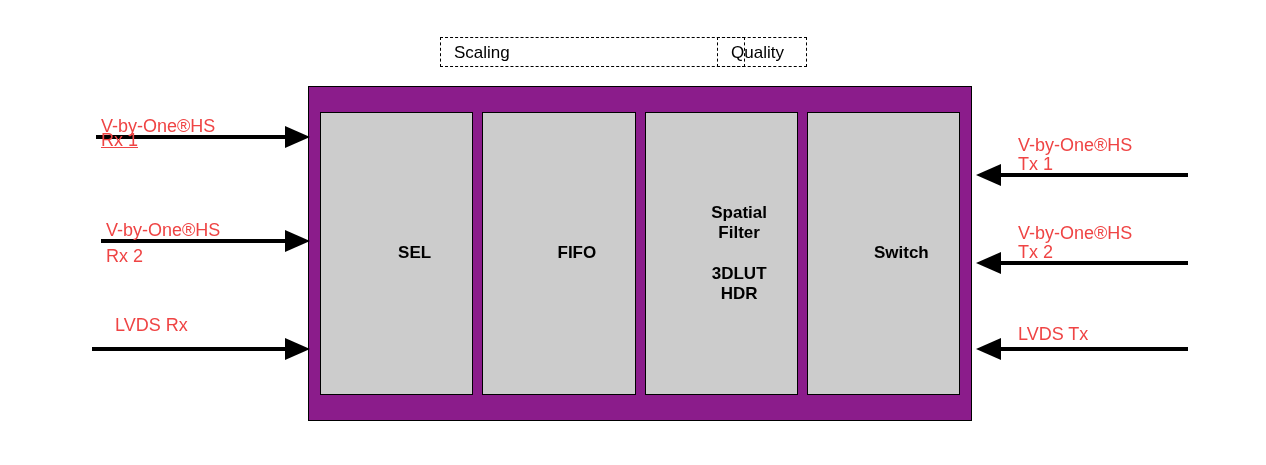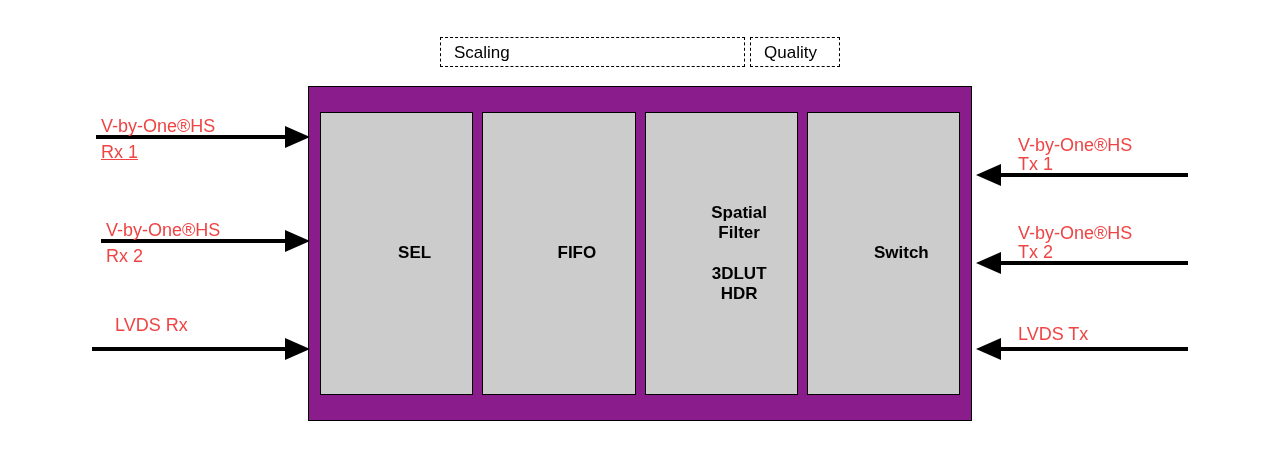--- a/index.html
+++ b/index.html
@@ -33,21 +33,21 @@
     background: transparent;
   }
   .dashed-box .dashed-label {
     font-size: 17px;
     line-height: 1;
     padding-left: 13px;
     white-space: nowrap;
     color: #000000;
   }
   #scaling-box { left: 440px; top: 37px; width: 305px; height: 30px; }
-  #quality-box { left: 750px; top: 37px; width: 90px;  height: 30px; align-items: center; }
+  #quality-box { left: 717px; top: 37px; width: 90px;  height: 30px; align-items: center; }
 
   
   #chip {
     position: absolute;
     left: 308px;
     top: 86px;
     width: 664px;
     height: 335px;
     background: #8B1C8B;
     border: 1.6px solid #000000;
@@ -146,21 +146,21 @@
       </div>
 
     </div>
   </div>
 
   <div class="arrow-line" style="left:96px; top:135px; width:190px;"></div>
   <div class="arrow-head right" style="left:285px; top:126px;"></div>
   <div class="io-label" style="left:101px; top:114px;">
     <span class="lbl-line">V-by-One®HS</span>
   </div>
-  <div class="io-label" style="left:101px; top:140px;text-decoration:underline;">
+  <div class="io-label" style="left:101px; top:128px;text-decoration:underline;">
     <span class="lbl-line">Rx 1</span>
   </div>
 
   <div class="arrow-line" style="left:101px; top:239px; width:185px;"></div>
   <div class="arrow-head right" style="left:285px; top:230px;"></div>
   <div class="io-label" style="left:106px; top:218px;">
     <span class="lbl-line">V-by-One®HS</span>
   </div>
   <div class="io-label" style="left:106px; top:244px;">
     <span class="lbl-line">Rx 2</span>

